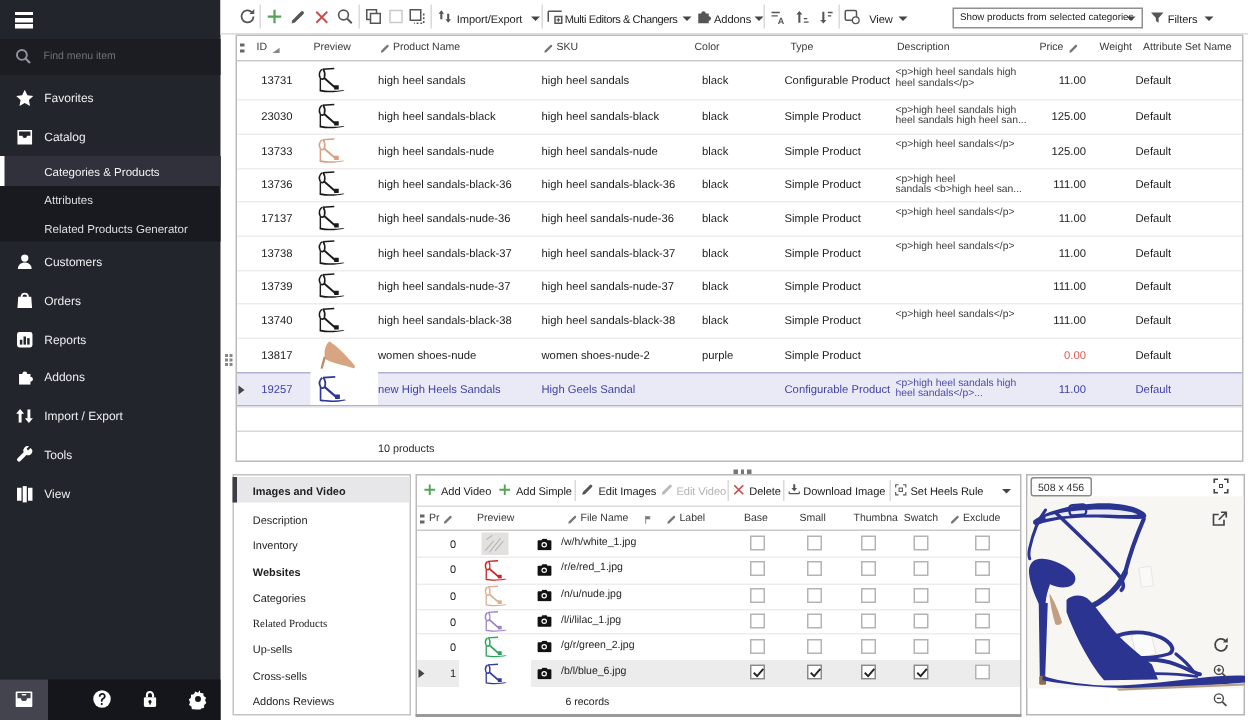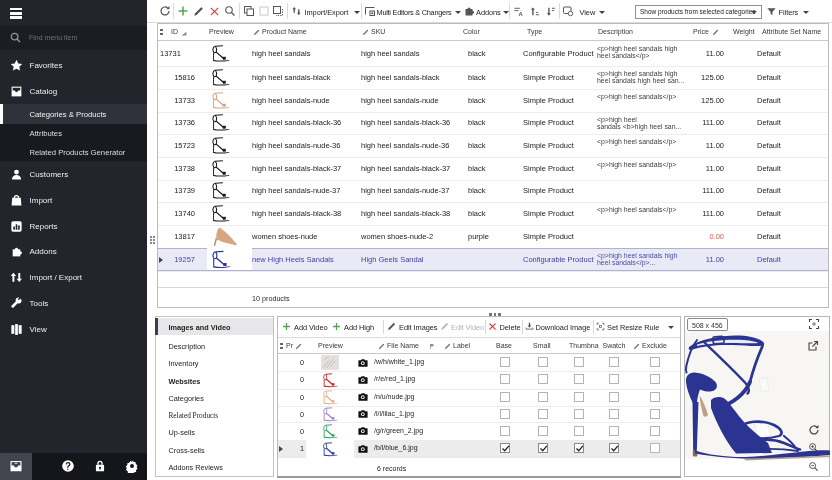--- a/index.html
+++ b/index.html
@@ -35,21 +35,21 @@
     </svg>
 <div class="stx" style="left:29.5px;top:86.5px;">Catalog</div>
 <svg class="ico" style="left:9.5px;top:167.5px;" width="13" height="13" viewBox="0 0 24 24">
       <circle cx="12" cy="7.5" r="4.5" fill="#fff"></circle>
       <path fill="#fff" d="M3.5 21c0-4.7 3.8-8 8.5-8s8.5 3.3 8.5 8z"></path>
     </svg>
 <div class="stx" style="left:29.5px;top:169.5px;">Customers</div>
 <svg class="ico" style="left:9.5px;top:193.5px;" width="13" height="13" viewBox="0 0 24 24">
       <path fill="#fff" d="M12 2a5 5 0 0 1 5 5h3l1 14H3L4 7h3a5 5 0 0 1 5-5zm0 2.2A2.8 2.8 0 0 0 9.2 7h5.6A2.8 2.8 0 0 0 12 4.2z"></path>
     </svg>
-<div class="stx" style="left:29.5px;top:195.5px;">Import</div>
+<div class="stx" style="left:29.5px;top:195.5px;">Orders</div>
 <svg class="ico" style="left:9.5px;top:219.5px;" width="13" height="13" viewBox="0 0 24 24">
       <rect x="2.5" y="2.5" width="19" height="19" rx="3" fill="#fff"></rect>
       <rect x="6" y="12" width="3" height="6" fill="#23252c"></rect>
       <rect x="10.5" y="8" width="3" height="10" fill="#23252c"></rect>
       <rect x="15" y="10" width="3" height="8" fill="#23252c"></rect>
     </svg>
 <div class="stx" style="left:29.5px;top:221.5px;">Reports</div>
 <svg class="ico" style="left:9.5px;top:245.0px;" width="13" height="13" viewBox="0 0 24 24">
       <rect x="5" y="8" width="14" height="13" fill="#fff"></rect>
       <circle cx="12" cy="8" r="3" fill="#fff"></circle>
@@ -200,40 +200,40 @@
 <div class="hdr" style="left:463px;top:28px;">Color</div>
 <div class="hdr" style="left:527px;top:28px;">Type</div>
 <div class="hdr" style="left:598px;top:28px;">Description</div>
 <div class="hdr" style="left:693px;top:28px;">Price</div>
 <svg class="ico" style="left:712px;top:28.5px;" width="7" height="7" viewBox="0 0 24 24">
       <path fill="#777" d="M3 21l1.2-4.8L16.8 3.6a2.2 2.2 0 0 1 3.1 0l.5.5a2.2 2.2 0 0 1 0 3.1L7.8 19.8z"></path>
     </svg>
 <div class="hdr" style="left:733px;top:28px;">Weight</div>
 <div class="hdr" style="left:762px;top:28px;">Attribute Set Name</div>
 <div class="abs" style="left:158px;top:65.5px;width:670px;height:1px;background:#ededed;"></div>
-<div class="cell" style="left:160px;top:48.5px;width:35px;text-align:left;color:#1c1c1c;">13731</div>
+<div class="cell" style="left:160px;top:48.5px;width:35px;text-align:right;color:#1c1c1c;">13731</div>
 <svg class="ico" style="left:211px;top:43.5px;" width="19" height="18" viewBox="0 0 20 18">
       <g fill="none" stroke="#1a1a1a">
         <path d="M4.3 1.8 L12.5 1.3" stroke-width="1.1"></path>
         <path d="M3.8 1.8 C2.2 3.3 1.6 5.8 2.6 7.8 C3.5 9.3 5.1 8.9 5.6 7.4 C6.2 5.4 5.6 3.1 4.6 1.6" stroke-width="1.1"></path>
         <path d="M5.2 7.8 L13.8 15.3" stroke-width="1.35"></path>
         <path d="M2.7 8.5 L2.7 16.3" stroke-width="1.0"></path>
       </g>
       <path fill="#1a1a1a" d="M12.4 13 L15.6 13 L15.6 16 L12.4 16 Z"></path>
       <path fill="#1a1a1a" d="M2.2 16 C7 17.2 13 17.2 18.8 16.3 L19.7 16.8 C14 18.3 7 18.3 2.2 17.4 Z"></path>
     </svg>
 <div class="cell" style="left:252px;top:48.5px;color:#1c1c1c;">high heel sandals</div>
 <div class="cell" style="left:361px;top:48.5px;color:#1c1c1c;">high heel sandals</div>
 <div class="cell" style="left:468px;top:48.5px;color:#1c1c1c;">black</div>
 <div class="cell" style="left:523px;top:48.5px;color:#1c1c1c;">Configurable Product</div>
 <div class="desc" style="left:597px;top:44.5px;color:#3c3c3c;">&lt;p&gt;high heel sandals high<br>heel sandals&lt;/p&gt;</div>
 <div class="cell" style="left:680px;top:48.5px;width:44px;text-align:right;color:#1c1c1c;">11.00</div>
 <div class="cell" style="left:757px;top:48.5px;color:#1c1c1c;">Default</div>
 <div class="abs" style="left:158px;top:88.5px;width:670px;height:1px;background:#ededed;"></div>
-<div class="cell" style="left:160px;top:72.5px;width:35px;text-align:right;color:#1c1c1c;">15816</div>
+<div class="cell" style="left:160px;top:72.5px;width:35px;text-align:right;color:#1c1c1c;">23030</div>
 <svg class="ico" style="left:211px;top:67.5px;" width="19" height="18" viewBox="0 0 20 18">
       <g fill="none" stroke="#1a1a1a">
         <path d="M4.3 1.8 L12.5 1.3" stroke-width="1.1"></path>
         <path d="M3.8 1.8 C2.2 3.3 1.6 5.8 2.6 7.8 C3.5 9.3 5.1 8.9 5.6 7.4 C6.2 5.4 5.6 3.1 4.6 1.6" stroke-width="1.1"></path>
         <path d="M5.2 7.8 L13.8 15.3" stroke-width="1.35"></path>
         <path d="M2.7 8.5 L2.7 16.3" stroke-width="1.0"></path>
       </g>
       <path fill="#1a1a1a" d="M12.4 13 L15.6 13 L15.6 16 L12.4 16 Z"></path>
       <path fill="#1a1a1a" d="M2.2 16 C7 17.2 13 17.2 18.8 16.3 L19.7 16.8 C14 18.3 7 18.3 2.2 17.4 Z"></path>
     </svg>
@@ -276,21 +276,21 @@
       <path fill="#1a1a1a" d="M2.2 16 C7 17.2 13 17.2 18.8 16.3 L19.7 16.8 C14 18.3 7 18.3 2.2 17.4 Z"></path>
     </svg>
 <div class="cell" style="left:252px;top:118.25px;color:#1c1c1c;">high heel sandals-black-36</div>
 <div class="cell" style="left:361px;top:118.25px;color:#1c1c1c;">high heel sandals-black-36</div>
 <div class="cell" style="left:468px;top:118.25px;color:#1c1c1c;">black</div>
 <div class="cell" style="left:523px;top:118.25px;color:#1c1c1c;">Simple Product</div>
 <div class="desc" style="left:597px;top:115.5px;color:#3c3c3c;">&lt;p&gt;high heel<br>sandals &lt;b&gt;high heel san...</div>
 <div class="cell" style="left:680px;top:118.25px;width:44px;text-align:right;color:#1c1c1c;">111.00</div>
 <div class="cell" style="left:757px;top:118.25px;color:#1c1c1c;">Default</div>
 <div class="abs" style="left:158px;top:157.0px;width:670px;height:1px;background:#ededed;"></div>
-<div class="cell" style="left:160px;top:141.0px;width:35px;text-align:right;color:#1c1c1c;">15723</div>
+<div class="cell" style="left:160px;top:141.0px;width:35px;text-align:right;color:#1c1c1c;">17137</div>
 <svg class="ico" style="left:211px;top:136.0px;" width="19" height="18" viewBox="0 0 20 18">
       <g fill="none" stroke="#1a1a1a">
         <path d="M4.3 1.8 L12.5 1.3" stroke-width="1.1"></path>
         <path d="M3.8 1.8 C2.2 3.3 1.6 5.8 2.6 7.8 C3.5 9.3 5.1 8.9 5.6 7.4 C6.2 5.4 5.6 3.1 4.6 1.6" stroke-width="1.1"></path>
         <path d="M5.2 7.8 L13.8 15.3" stroke-width="1.35"></path>
         <path d="M2.7 8.5 L2.7 16.3" stroke-width="1.0"></path>
       </g>
       <path fill="#1a1a1a" d="M12.4 13 L15.6 13 L15.6 16 L12.4 16 Z"></path>
       <path fill="#1a1a1a" d="M2.2 16 C7 17.2 13 17.2 18.8 16.3 L19.7 16.8 C14 18.3 7 18.3 2.2 17.4 Z"></path>
     </svg>
@@ -408,21 +408,21 @@
 <div class="tab" style="top:445.5px;">Cross-sells</div>
 <div class="tab" style="top:462.8px;">Addons Reviews</div>
 <div class="abs" style="left:277px;top:316px;width:404px;height:161px;background:#fff;border:1px solid #bbb;"></div>
 <svg class="ico" style="left:282px;top:322px;" width="9" height="9" viewBox="0 0 24 24">
       <path stroke="#55a455" stroke-width="3.4" d="M12 2.5v19M2.5 12h19"></path>
     </svg>
 <div class="mtxt" style="left:294px;top:322.5px;">Add Video</div>
 <svg class="ico" style="left:332px;top:322px;" width="9" height="9" viewBox="0 0 24 24">
       <path stroke="#55a455" stroke-width="3.4" d="M12 2.5v19M2.5 12h19"></path>
     </svg>
-<div class="mtxt" style="left:344px;top:322.5px;">Add High</div>
+<div class="mtxt" style="left:344px;top:322.5px;">Add Simple</div>
 <div class="sep" style="left:383px;top:319.5px;height:14px;"></div>
 <svg class="ico" style="left:387px;top:322px;" width="9" height="9" viewBox="0 0 24 24">
       <path fill="#555" d="M3 21l1.2-4.8L16.8 3.6a2.2 2.2 0 0 1 3.1 0l.5.5a2.2 2.2 0 0 1 0 3.1L7.8 19.8z"></path>
     </svg>
 <div class="mtxt" style="left:399px;top:322.5px;">Edit Images</div>
 <svg class="ico" style="left:440px;top:322px;" width="9" height="9" viewBox="0 0 24 24">
       <path fill="#bbb" d="M3 21l1.2-4.8L16.8 3.6a2.2 2.2 0 0 1 3.1 0l.5.5a2.2 2.2 0 0 1 0 3.1L7.8 19.8z"></path>
     </svg>
 <div class="mtxt" style="left:451px;top:322.5px;color:#b3b3b3;">Edit Video</div>
 <div class="sep" style="left:485px;top:319.5px;height:14px;"></div>
@@ -434,21 +434,21 @@
 <svg class="ico" style="left:524.5px;top:322px;" width="9" height="9" viewBox="0 0 24 24">
       <path fill="#555" d="M12 15l-5-6h3.2V2h3.6v7H17z"></path>
       <path stroke="#555" stroke-width="2.2" d="M3 19h18M3 15v4M21 15v4"></path>
     </svg>
 <div class="mtxt" style="left:535.5px;top:322.5px;">Download Image</div>
 <div class="sep" style="left:592.5px;top:319.5px;height:14px;"></div>
 <svg class="ico" style="left:595.5px;top:322px;" width="9" height="9" viewBox="0 0 24 24">
       <path fill="none" stroke="#555" stroke-width="2" d="M8 3H3v5M16 3h5v5M3 16v5h5M21 16v5h-5"></path>
       <rect x="9" y="9" width="6" height="6" fill="none" stroke="#555" stroke-width="1.8"></rect>
     </svg>
-<div class="mtxt" style="left:607px;top:322.5px;">Set Resize Rule</div>
+<div class="mtxt" style="left:607px;top:322.5px;">Set Heels Rule</div>
 <div class="abs" style="left:668px;top:325.5px;width:0;height:0;border:3px solid transparent;border-top-color:#444;"></div>
 <div class="abs" style="left:278px;top:336.5px;width:402px;height:1px;background:#dcdcdc;"></div>
 <div class="abs" style="left:278px;top:337.5px;width:402px;height:16.5px;border-bottom:1px solid #c9c9c9;background:#fff;"></div>
 <div class="abs" style="left:279.5px;top:342.5px;width:3px;height:6px;border-top:2px solid #666;border-bottom:2px solid #666;"></div>
 <div class="hdr" style="left:286px;top:342px;">Pr</div>
 <svg class="ico" style="left:294.5px;top:342.5px;" width="7" height="7" viewBox="0 0 24 24">
       <path fill="#777" d="M3 21l1.2-4.8L16.8 3.6a2.2 2.2 0 0 1 3.1 0l.5.5a2.2 2.2 0 0 1 0 3.1L7.8 19.8z"></path>
     </svg>
 <div class="hdr" style="left:318px;top:342px;">Preview</div>
 <svg class="ico" style="left:378px;top:342.5px;" width="7" height="7" viewBox="0 0 24 24">

